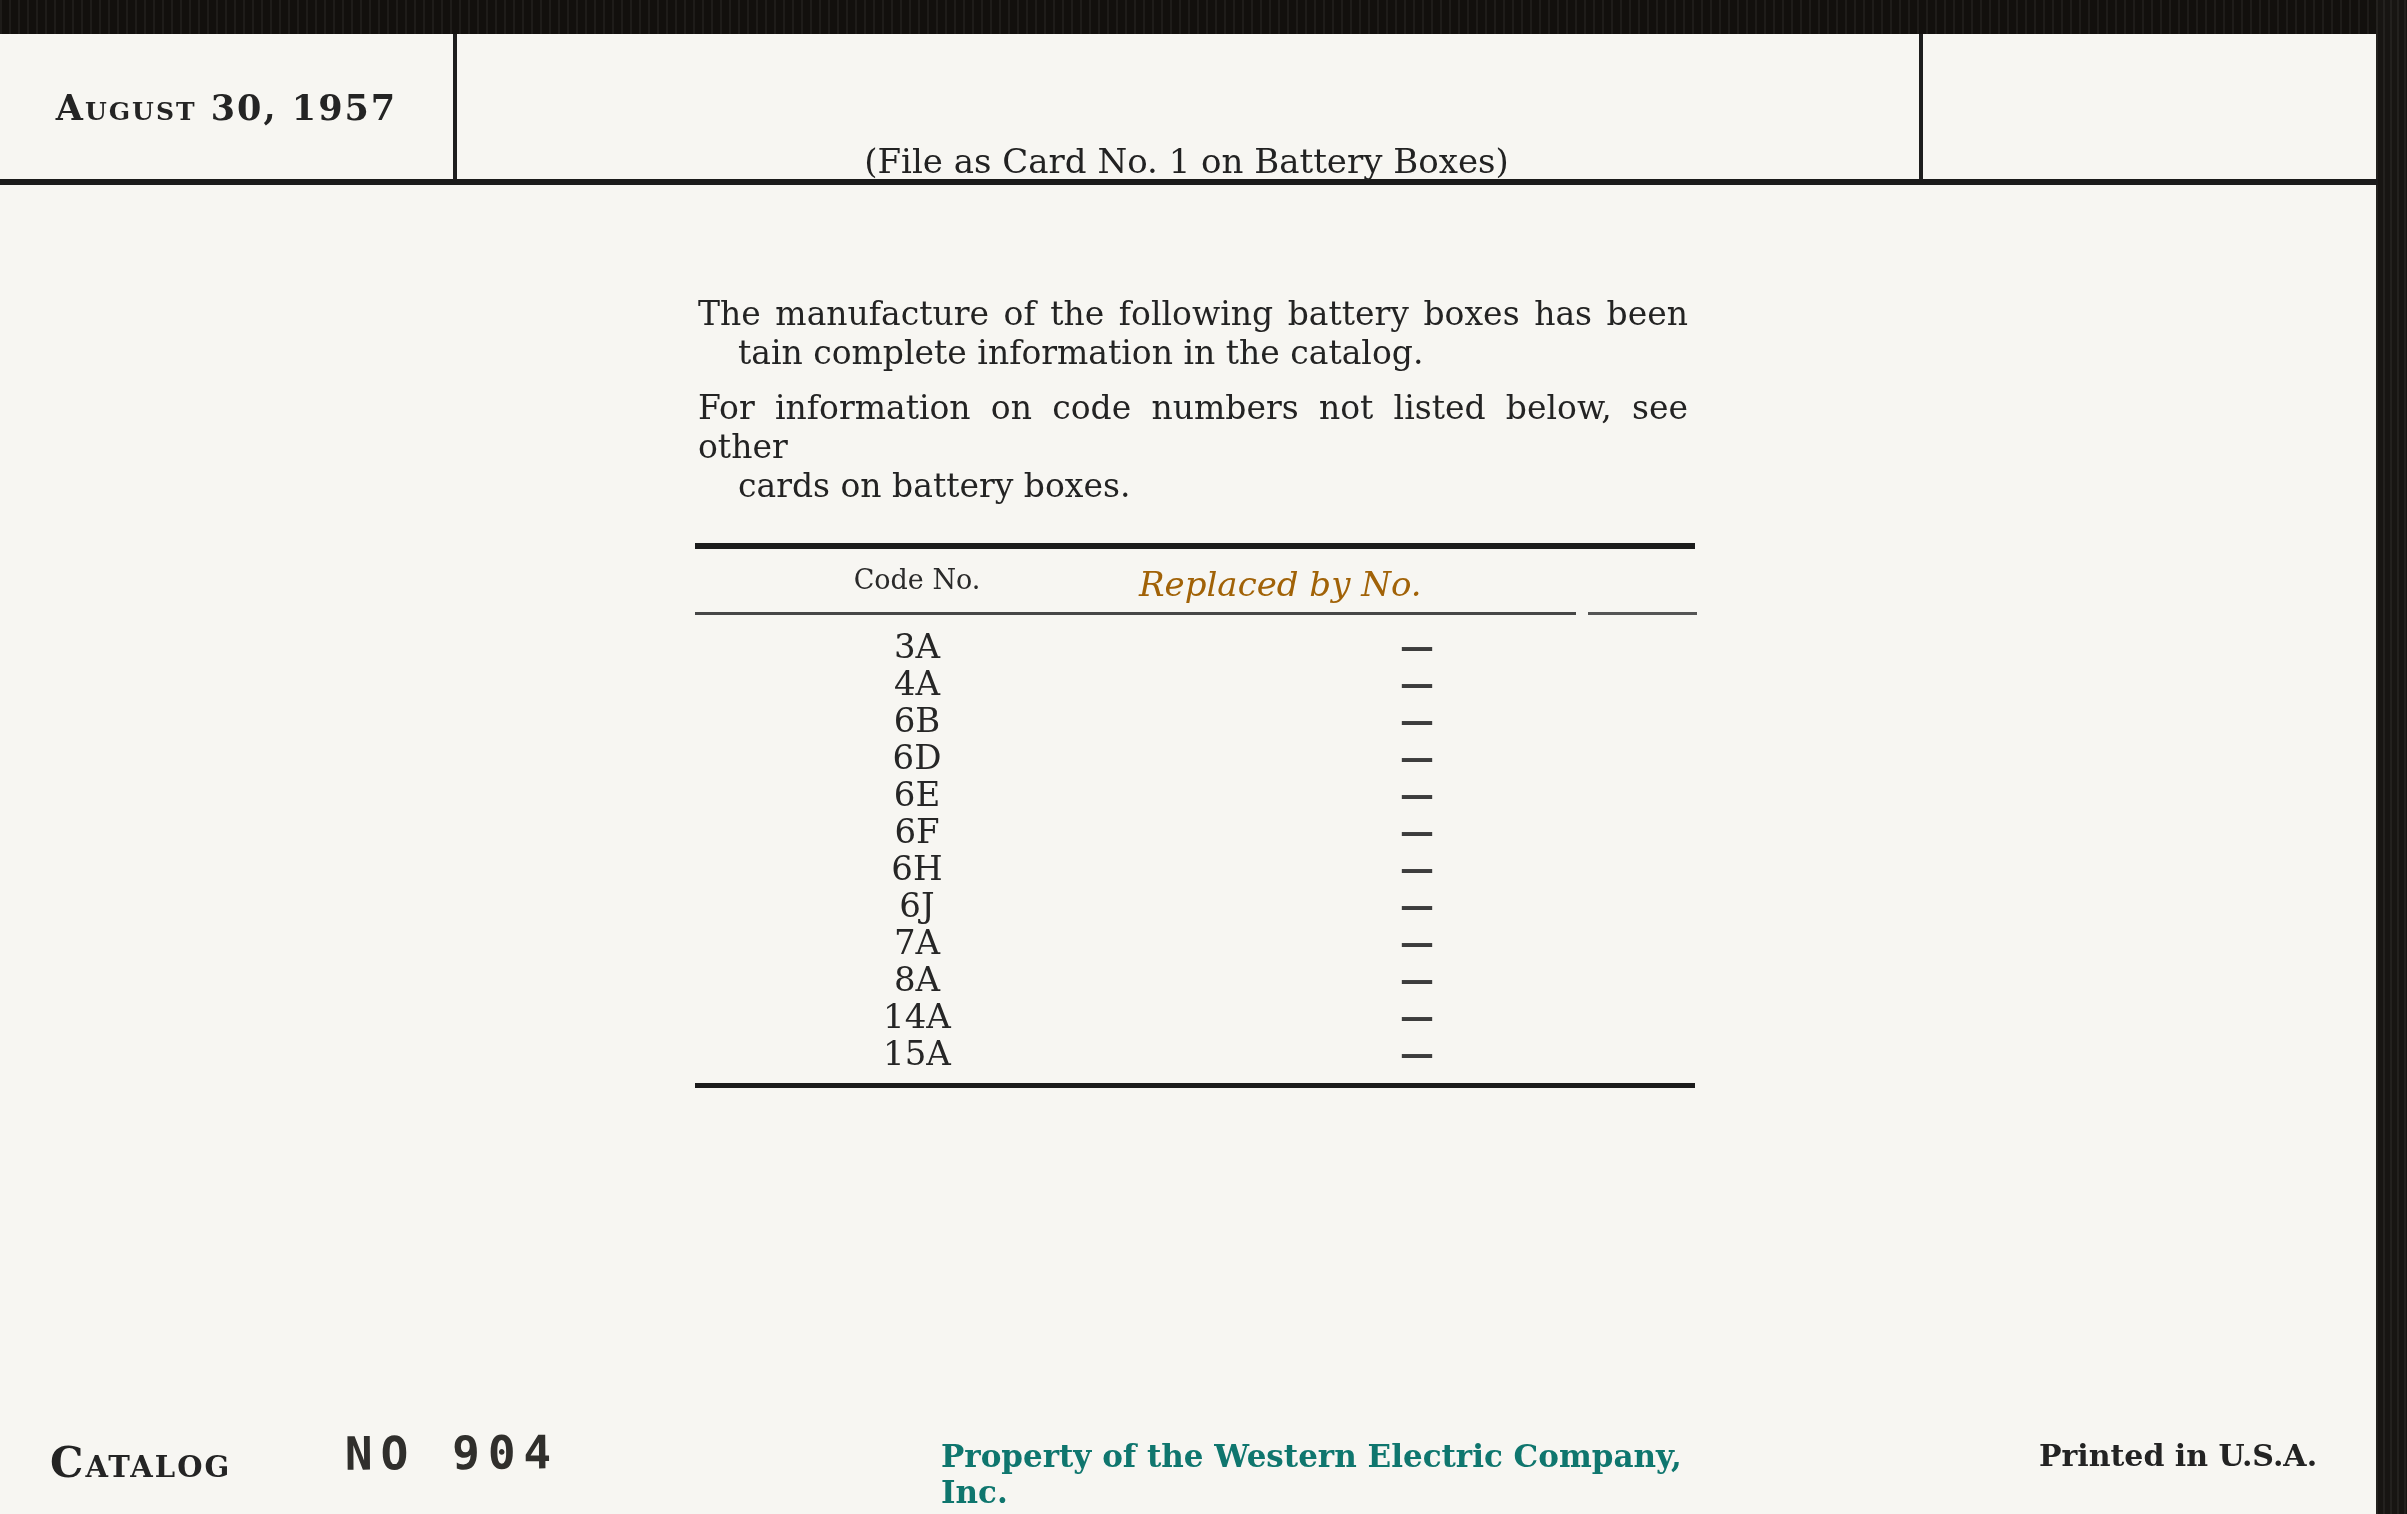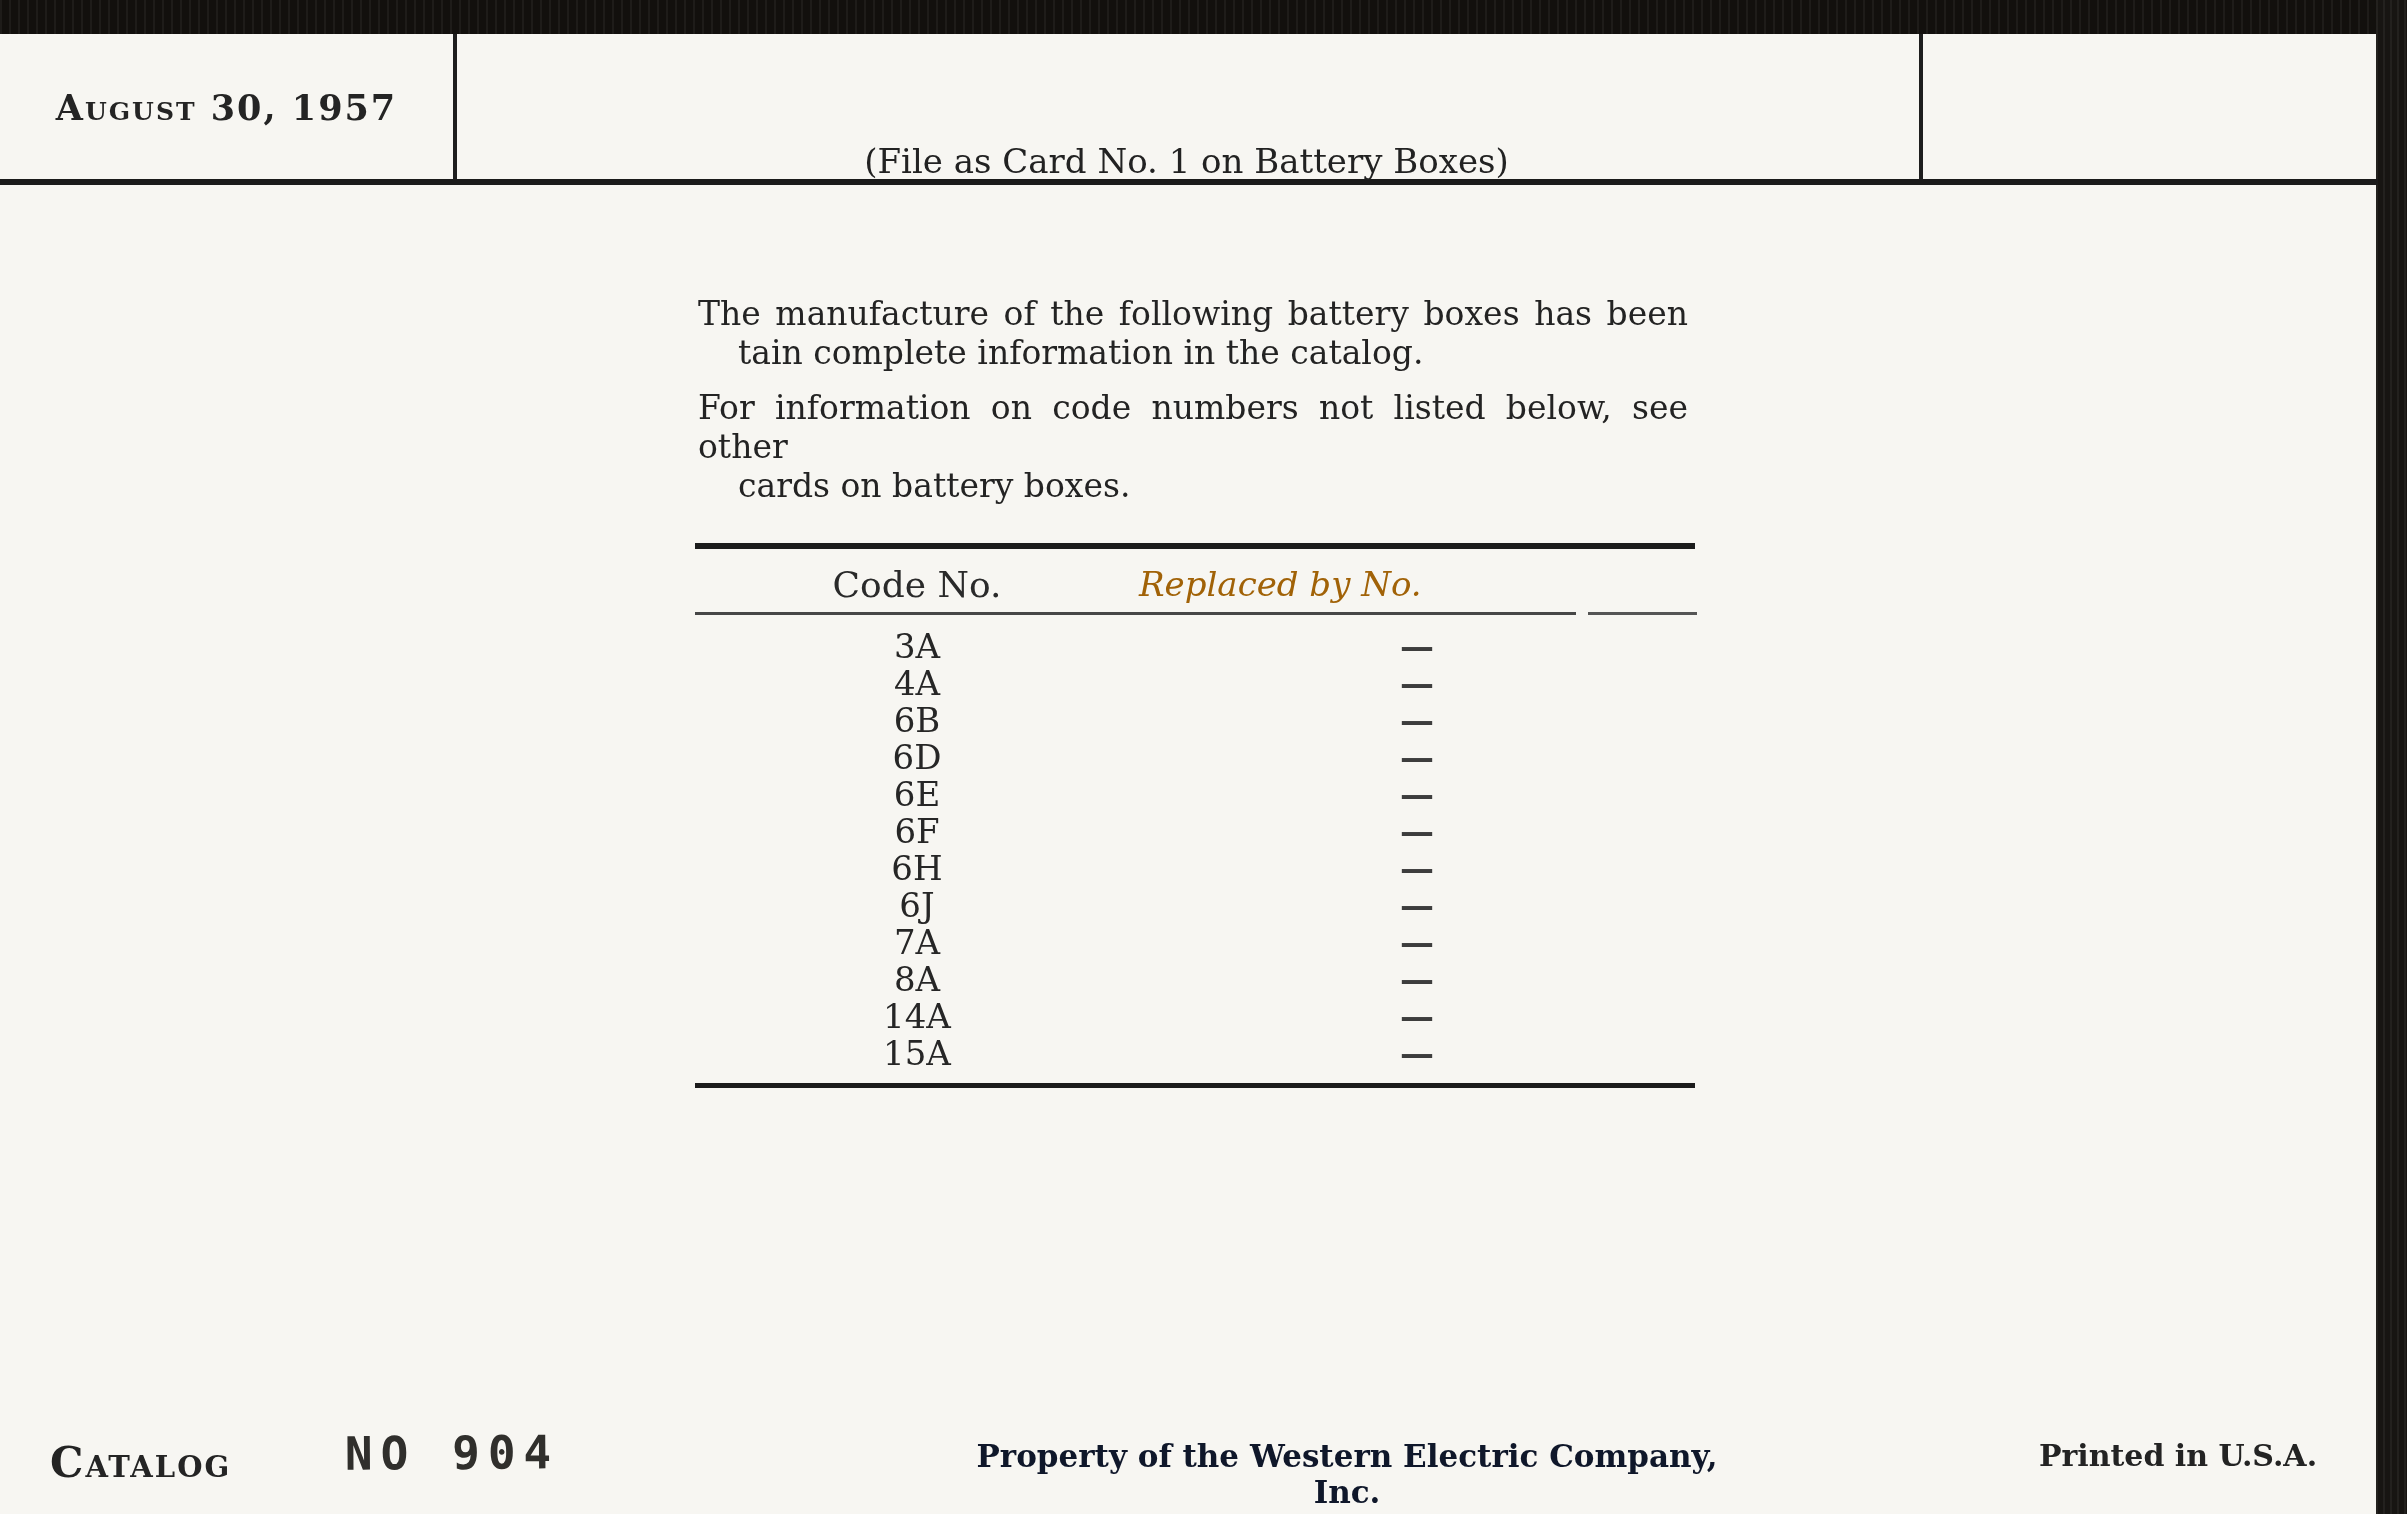--- a/index.html
+++ b/index.html
@@ -57,43 +57,43 @@
     position:absolute;left:698px;top:294px;width:990px;
     font-size:33px;line-height:39px;color:#232323;
   }
   .para{padding-left:40px;}
   .para + .para{margin-top:16px;}
   .para .first{margin-left:-40px;}
   .jline{text-align:justify;text-align-last:justify;}
 
   
   .tbl-rule-top{position:absolute;left:695px;top:543px;width:1000px;height:6px;background:#1c1c1c;}
-  .tbl-head-col1{position:absolute;left:695px;top:564px;width:444px;text-align:center;font-size:36px;color:#2a2a2a;}
+  .tbl-head-col1{position:absolute;left:695px;top:564px;width:444px;text-align:center;font-size:27px;color:#2a2a2a;}
   .tbl-head-col2{position:absolute;left:1139px;top:564px;width:558px;text-align:left;font-size:34px;color:#a16207;font-style:italic;}
   .tbl-rule-mid-a{position:absolute;left:695px;top:612px;width:881px;height:3px;background:#474747;}
   .tbl-rule-mid-b{position:absolute;left:1588px;top:612px;width:109px;height:3px;background:#555;}
   .tbl-rows{position:absolute;left:695px;top:628px;width:1000px;}
   .tbl-row{display:flex;height:37px;line-height:37px;font-size:34px;color:#262626;}
   .cell-code{width:444px;text-align:center;}
   .cell-replaced{width:556px;text-align:center;font-weight:bold;color:#3d3d3d;}
   .tbl-rule-bottom{position:absolute;left:695px;top:1083px;width:1000px;height:5px;background:#1c1c1c;}
 
   
   .catalog-label{
     position:absolute;left:50px;top:1438px;
     font-variant:small-caps;font-weight:bold;font-size:42px;letter-spacing:2px;color:#242424;
   }
   .catalog-number{
     position:absolute;left:345px;top:1426px;
     font-family:"DejaVu Sans Mono", monospace;font-weight:bold;font-size:46px;letter-spacing:8px;
     color:#21201e;opacity:.93;transform:rotate(-.4deg);
   }
   .property-notice{
-    position:absolute;left:941px;top:1438px;width:812px;text-align:center;
-    font-weight:bold;font-size:31px;color:#0f172a;
+    position:absolute;left:941px;top:1438px;width:812px;
+    font-weight:bold;font-size:31px;color:#0f766e;
   }
   .printed-notice{
     position:absolute;left:1990px;top:1438px;width:376px;text-align:center;
     font-weight:bold;font-size:30px;color:#232323;
   }
 </style>
 </head>
 <body>
 
 <div class="page">

